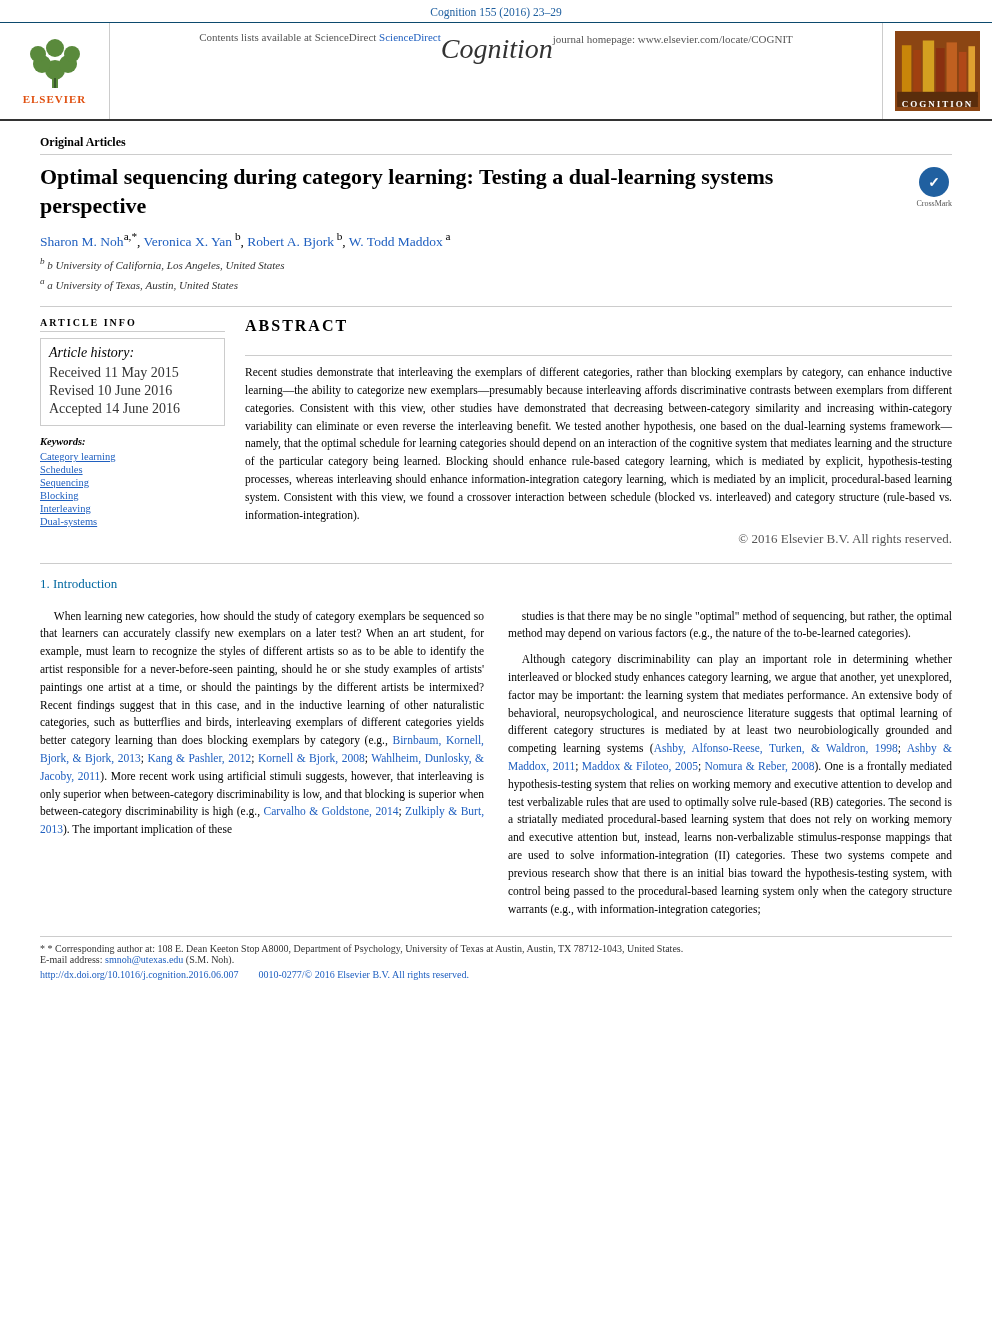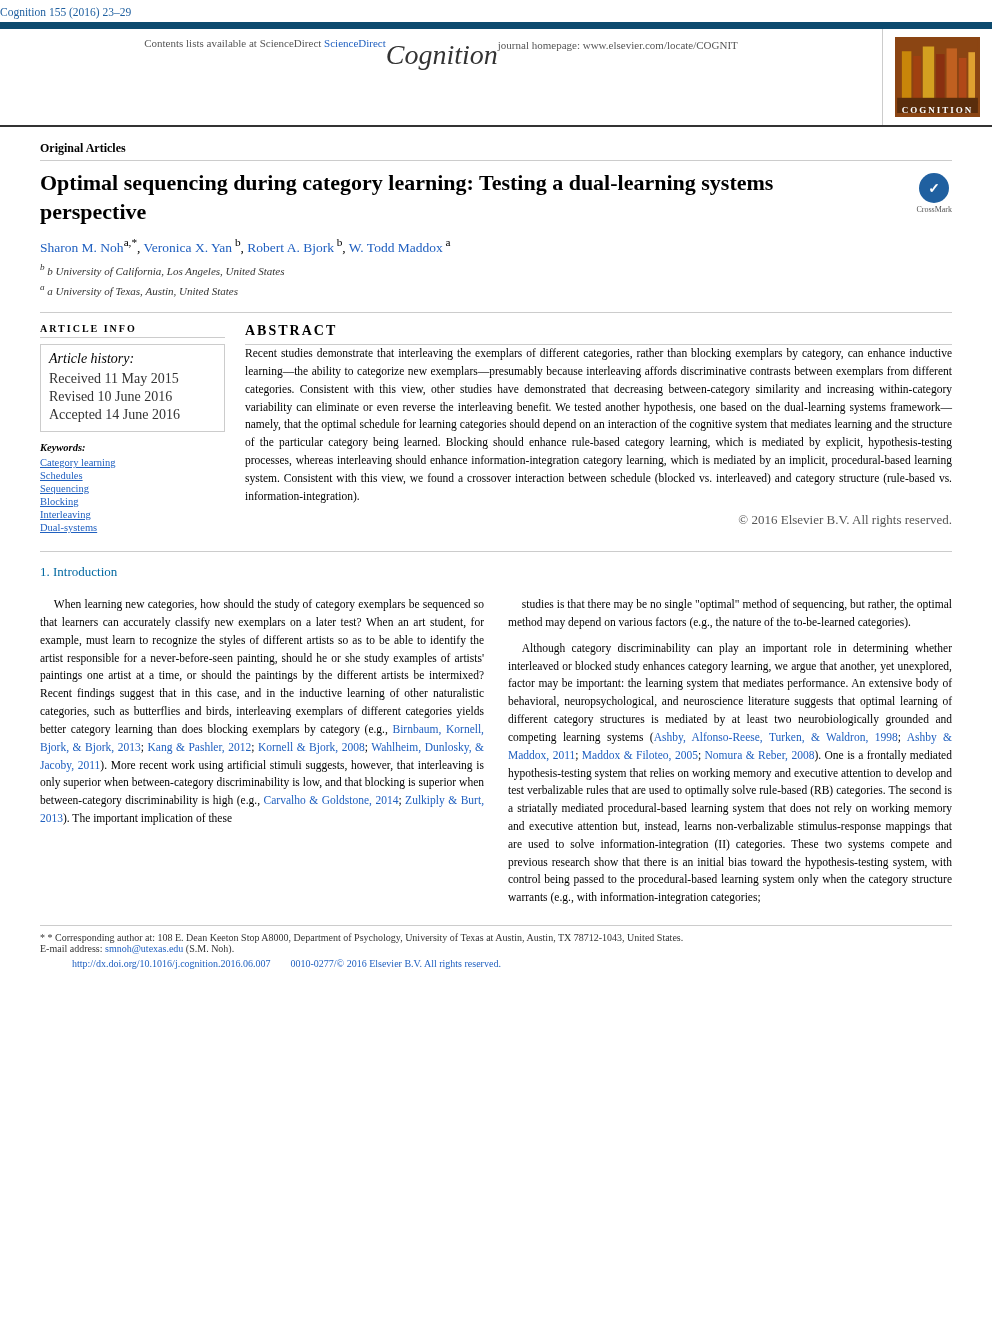--- a/index.html
+++ b/index.html
@@ -5,24 +5,25 @@
     * { margin: 0; padding: 0; box-sizing: border-box; }
     body {
       font-family: 'Times New Roman', Times, serif;
       background: #fff;
       width: 992px;
       min-height: 1323px;
       font-size: 13px;
       color: #000;
     }
     .top-bar {
+      text-align: center;
       padding: 6px 0 4px 0;
       font-size: 11.5px;
       color: #2060a0;
-      border-bottom: 7px solid #0c4a6e;
+      border-bottom: 1px solid #0c4a6e;
     }
     .header-area {
       display: flex;
       align-items: stretch;
       border-bottom: 2px solid #333;
       padding: 0;
     }
     .elsevier-logo {
       width: 110px;
       min-height: 90px;
@@ -208,27 +209,27 @@
       color: #2060c0;
       text-decoration: underline;
       display: block;
       margin-bottom: 2px;
       cursor: pointer;
     }
     .abstract-col {
       flex: 1;
     }
     .abstract-title {
-      font-size: 14px;
+      font-size: 16px;
       font-weight: bold;
       letter-spacing: 2px;
       text-transform: uppercase;
       border-bottom: 1px solid #ccc;
-      padding-bottom: 5px;
-      margin-bottom: 0;
+      padding-bottom: 20px;
+      margin-bottom: 8px;
     }
     .abstract-text {
       font-size: 11.5px;
       line-height: 1.55;
       color: #000;
       text-align: justify;
     }
     .copyright-line {
       text-align: right;
       font-size: 13px;
@@ -278,37 +279,51 @@
     .footer-links {
       display: flex;
       gap: 20px;
       font-size: 10px;
       color: #2060c0;
       margin-top: 4px;
     }
     .footer-link {
       color: #2060c0;
       text-decoration: none;
-      margin-left: 32px;
     }
     
     .tree-svg {
       width: 70px;
       height: 52px;
     }
   </style>
 </head>
 <body>
 
 <div class="top-bar">
   <span>Cognition 155 (2016) 23–29</span>
 </div>
 
 <div class="header-area">
 
+  <div class="elsevier-logo">
+    <svg class="tree-svg" viewBox="0 0 70 52">
+
+      <rect x="32" y="40" width="6" height="10" fill="#5a8a3c"></rect>
+      <ellipse cx="35" cy="32" rx="10" ry="10" fill="#5a8a3c"></ellipse>
+      <ellipse cx="22" cy="26" rx="9" ry="9" fill="#5a8a3c"></ellipse>
+      <ellipse cx="48" cy="26" rx="9" ry="9" fill="#5a8a3c"></ellipse>
+      <ellipse cx="18" cy="16" rx="8" ry="8" fill="#5a8a3c"></ellipse>
+      <ellipse cx="52" cy="16" rx="8" ry="8" fill="#5a8a3c"></ellipse>
+      <ellipse cx="35" cy="10" rx="9" ry="9" fill="#5a8a3c"></ellipse>
+
+      <line x1="35" y1="40" x2="35" y2="50" stroke="#3a5a2c" stroke-width="2"></line>
+    </svg>
+    <div class="elsevier-text">ELSEVIER</div>
+  </div>
 
   <div class="header-center">
     <div class="sciencedirect-line">
       <span>Contents lists available at ScienceDirect</span>
       <a href="#" style="color:#2060c0;">ScienceDirect</a>
     </div>
     <div class="journal-title">Cognition</div>
     <div class="journal-homepage">
       <span>journal homepage: www.elsevier.com/locate/COGNIT</span>
     </div>

